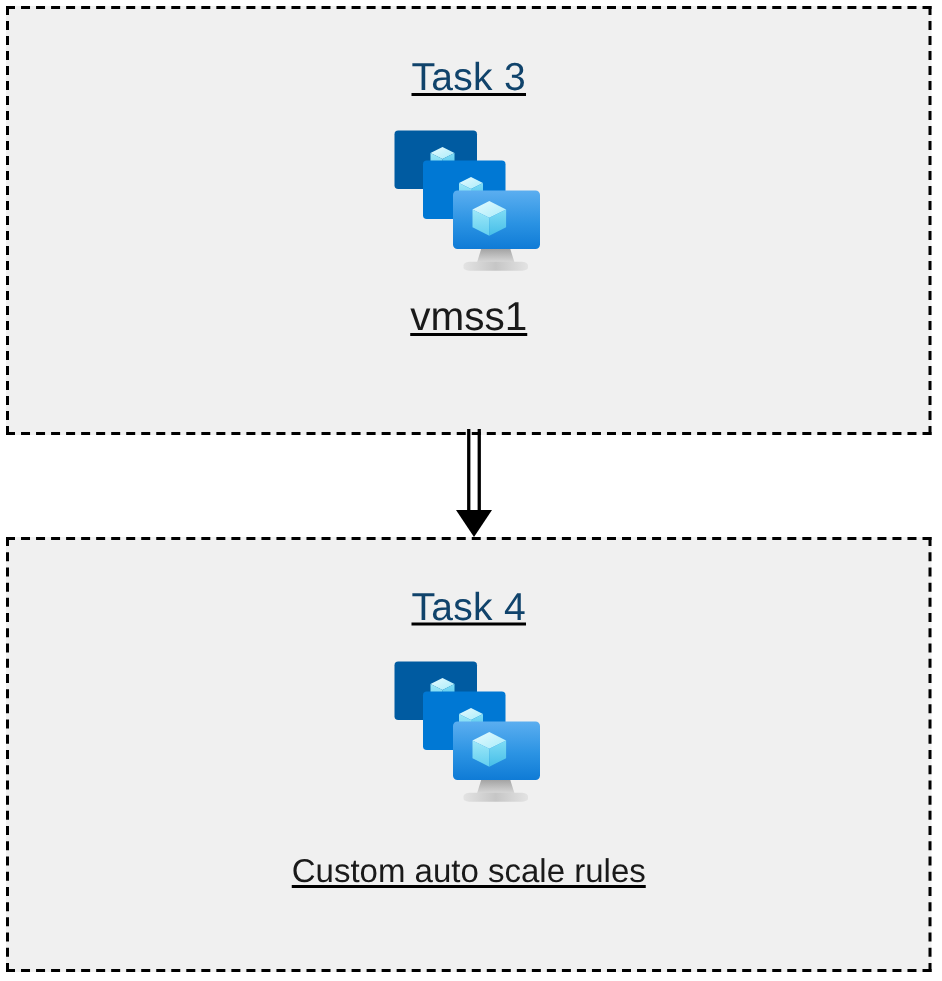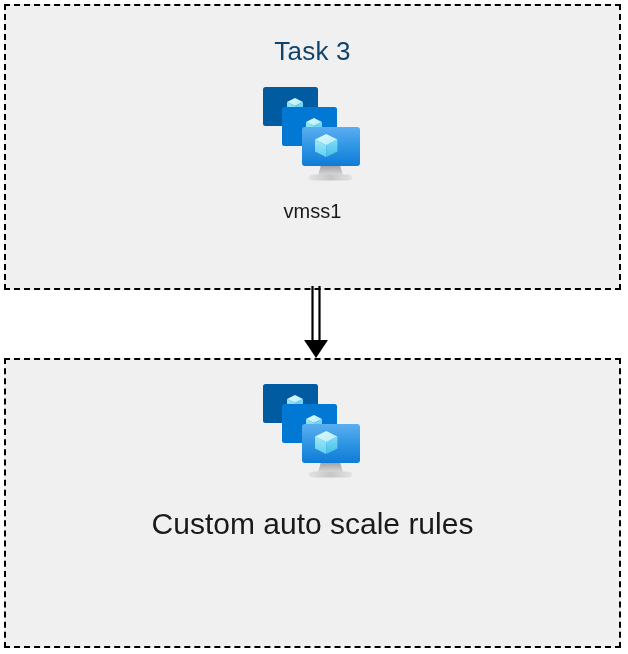--- a/index.html
+++ b/index.html
@@ -46,20 +46,21 @@
 
   .task-inner {
     position: absolute;
     left: 0;
     top: 0;
     width: 100%;
     height: 100%;
     display: flex;
     flex-direction: column;
     align-items: center;
+    text-decoration: underline;
   }
 
   .task-title {
     color: #10436b;
     font-size: 26px;
     line-height: 1;
     letter-spacing: 0.2px;
     white-space: nowrap;
   }
   .top .task-title { margin-top: 32px; }
@@ -70,27 +71,27 @@
     width: 112px;
     height: 100px;
     display: block;
   }
   .top .vmss-icon { margin-top: 18px; }
   .bottom .vmss-icon { margin-top: 19px; }
 
   
   .caption {
     color: #1a1a1a;
-    font-size: 20px;
+    font-size: 27px;
     line-height: 34px;
     text-align: center;
     white-space: nowrap;
   }
   .top .caption { margin-top: 12px; }
-  .bottom .caption { margin-top: 28px; font-size: 30px; }
+  .bottom .caption { margin-top: 28px; font-size: 22px; }
 
   
   .connector {
     position: absolute;
     left: 296px;
     top: 286px;
     width: 40px;
     height: 74px;
   }
 </style>
@@ -179,20 +180,21 @@
 
     <line x1="16.5" y1="0" x2="16.5" y2="57" stroke="#000000" stroke-width="2.2"></line>
     <line x1="23.5" y1="0" x2="23.5" y2="57" stroke="#000000" stroke-width="2.2"></line>
 
     <polygon points="8,54 32,54 20,72" fill="#000000"></polygon>
   </svg>
 
   <div class="task-box bottom">
     <div class="task-inner">
 
+      <div class="task-title">Task 4</div>
 
       <svg class="vmss-icon" viewBox="0 0 112 100">
         <g>
           <rect x="6" y="5" width="55" height="39" rx="2.5" fill="#005BA1"></rect>
           <g transform="translate(30,16) scale(0.50)">
             <polygon points="0,8 16,0 32,8 16,16" fill="url(#cubeTopG)"></polygon>
             <polygon points="0,8 16,16 16,33 0,25" fill="url(#cubeLeftG)"></polygon>
             <polygon points="32,8 16,16 16,33 32,25" fill="url(#cubeRightG)"></polygon>
           </g>
         </g>

